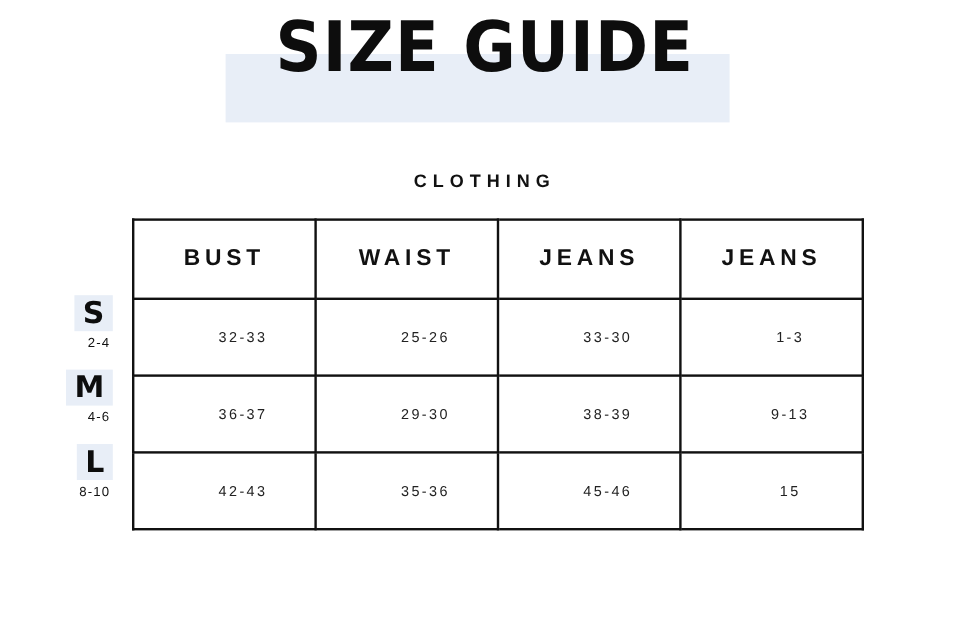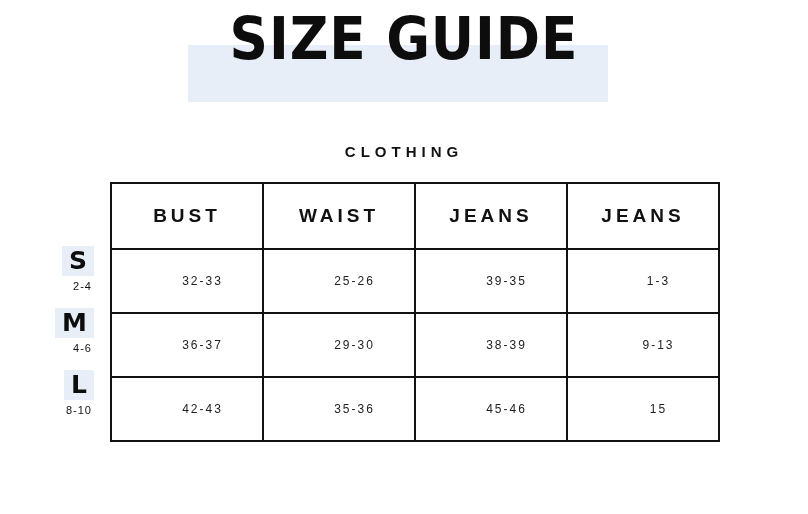--- a/index.html
+++ b/index.html
@@ -162,21 +162,21 @@
         <th>BUST</th>
         <th>WAIST</th>
         <th>JEANS</th>
         <th>JEANS</th>
       </tr>
     </thead>
     <tbody>
       <tr>
         <td>32-33</td>
         <td>25-26</td>
-        <td>39-35</td>
+        <td>33-30</td>
         <td>1-3</td>
       </tr>
       <tr>
         <td>36-37</td>
         <td>29-30</td>
         <td>38-39</td>
         <td>9-13</td>
       </tr>
       <tr>
         <td>42-43</td>

